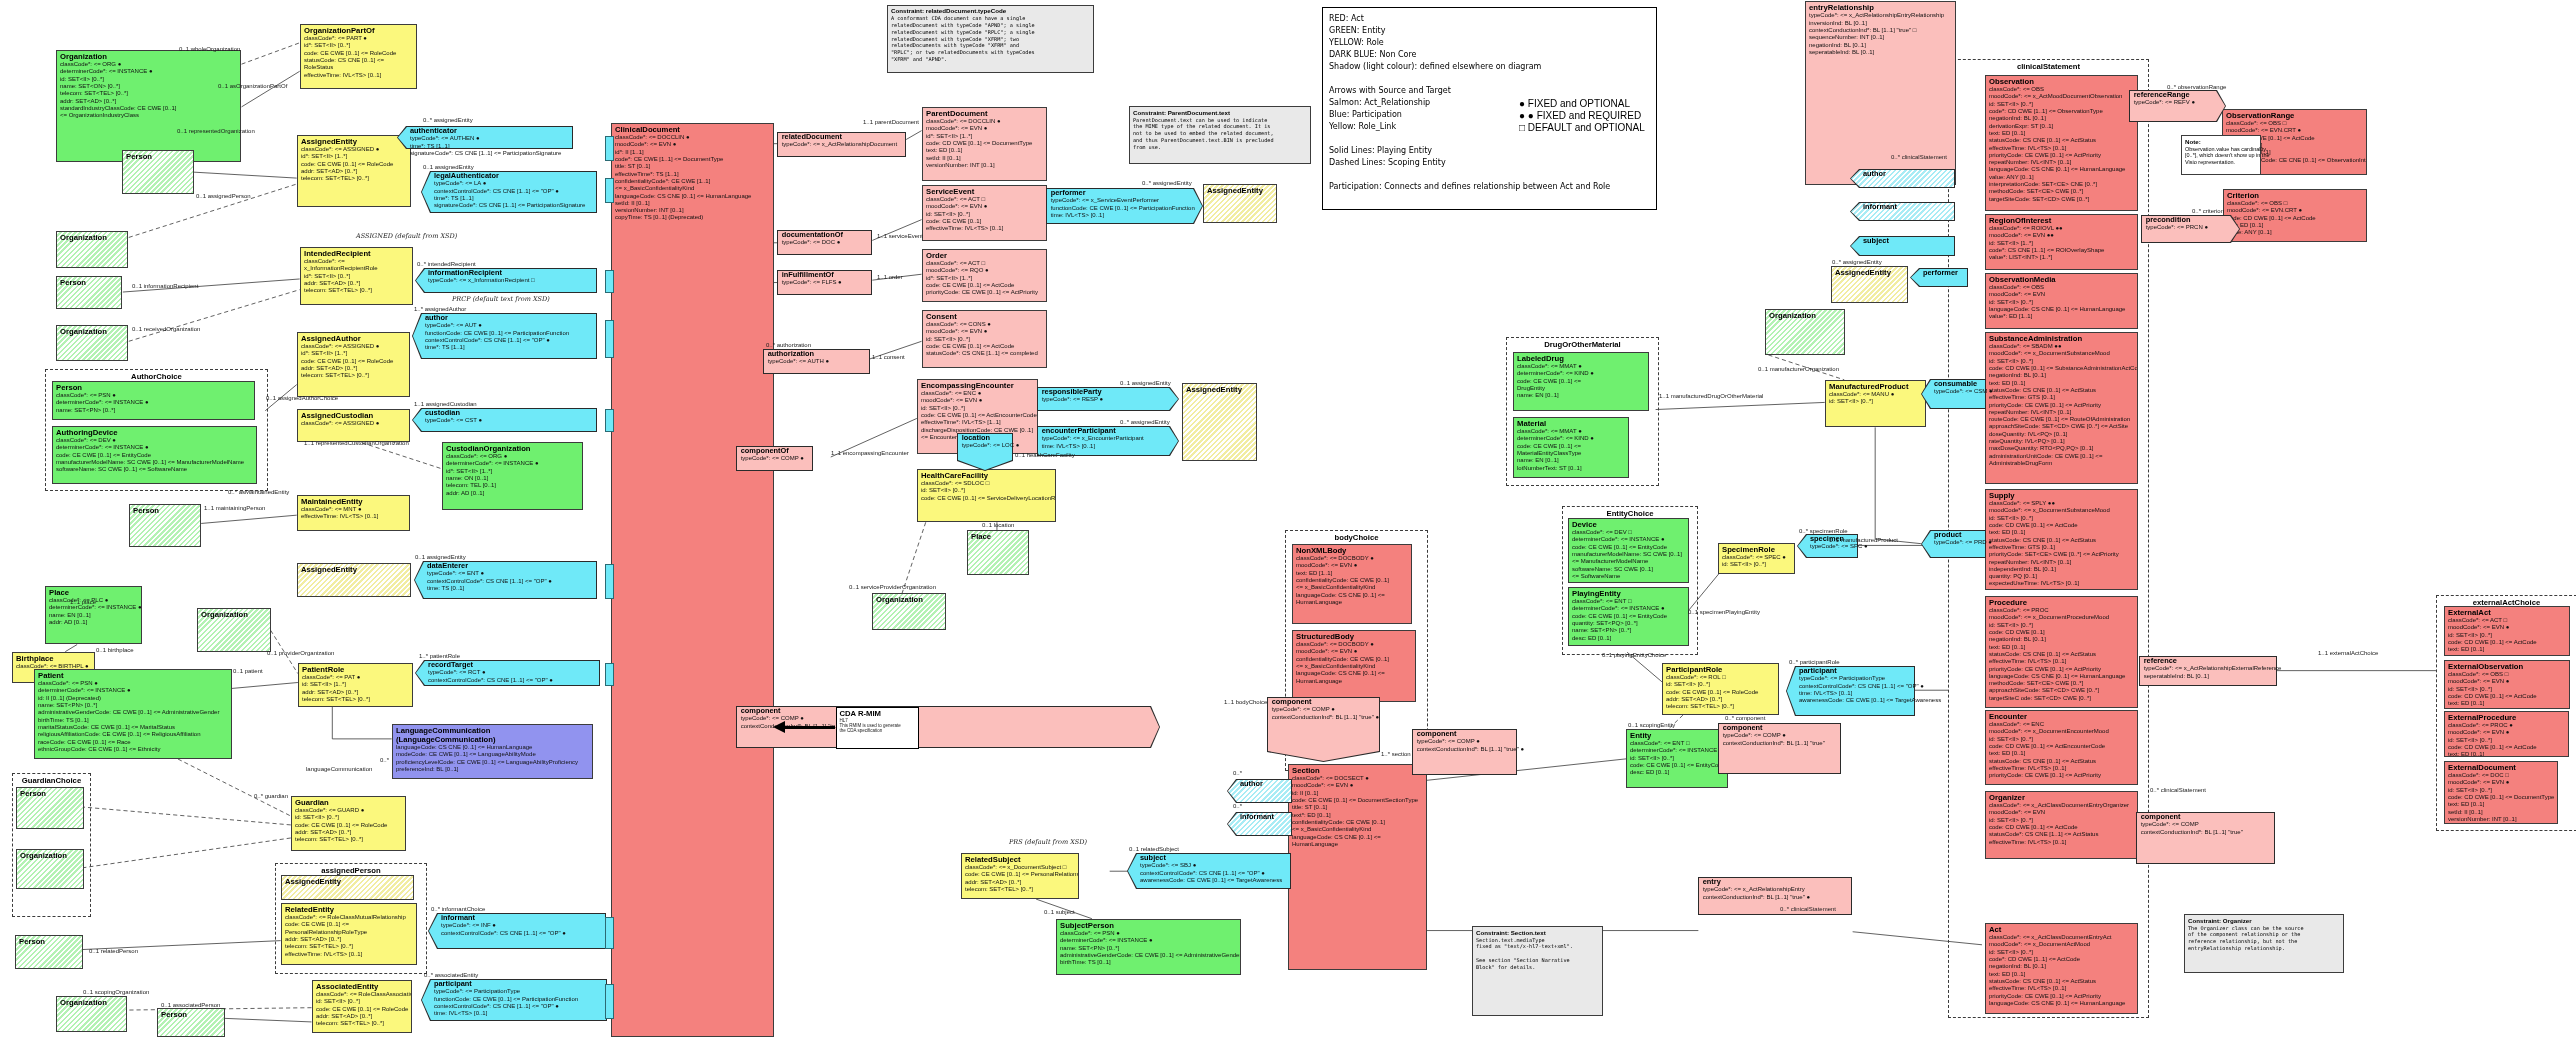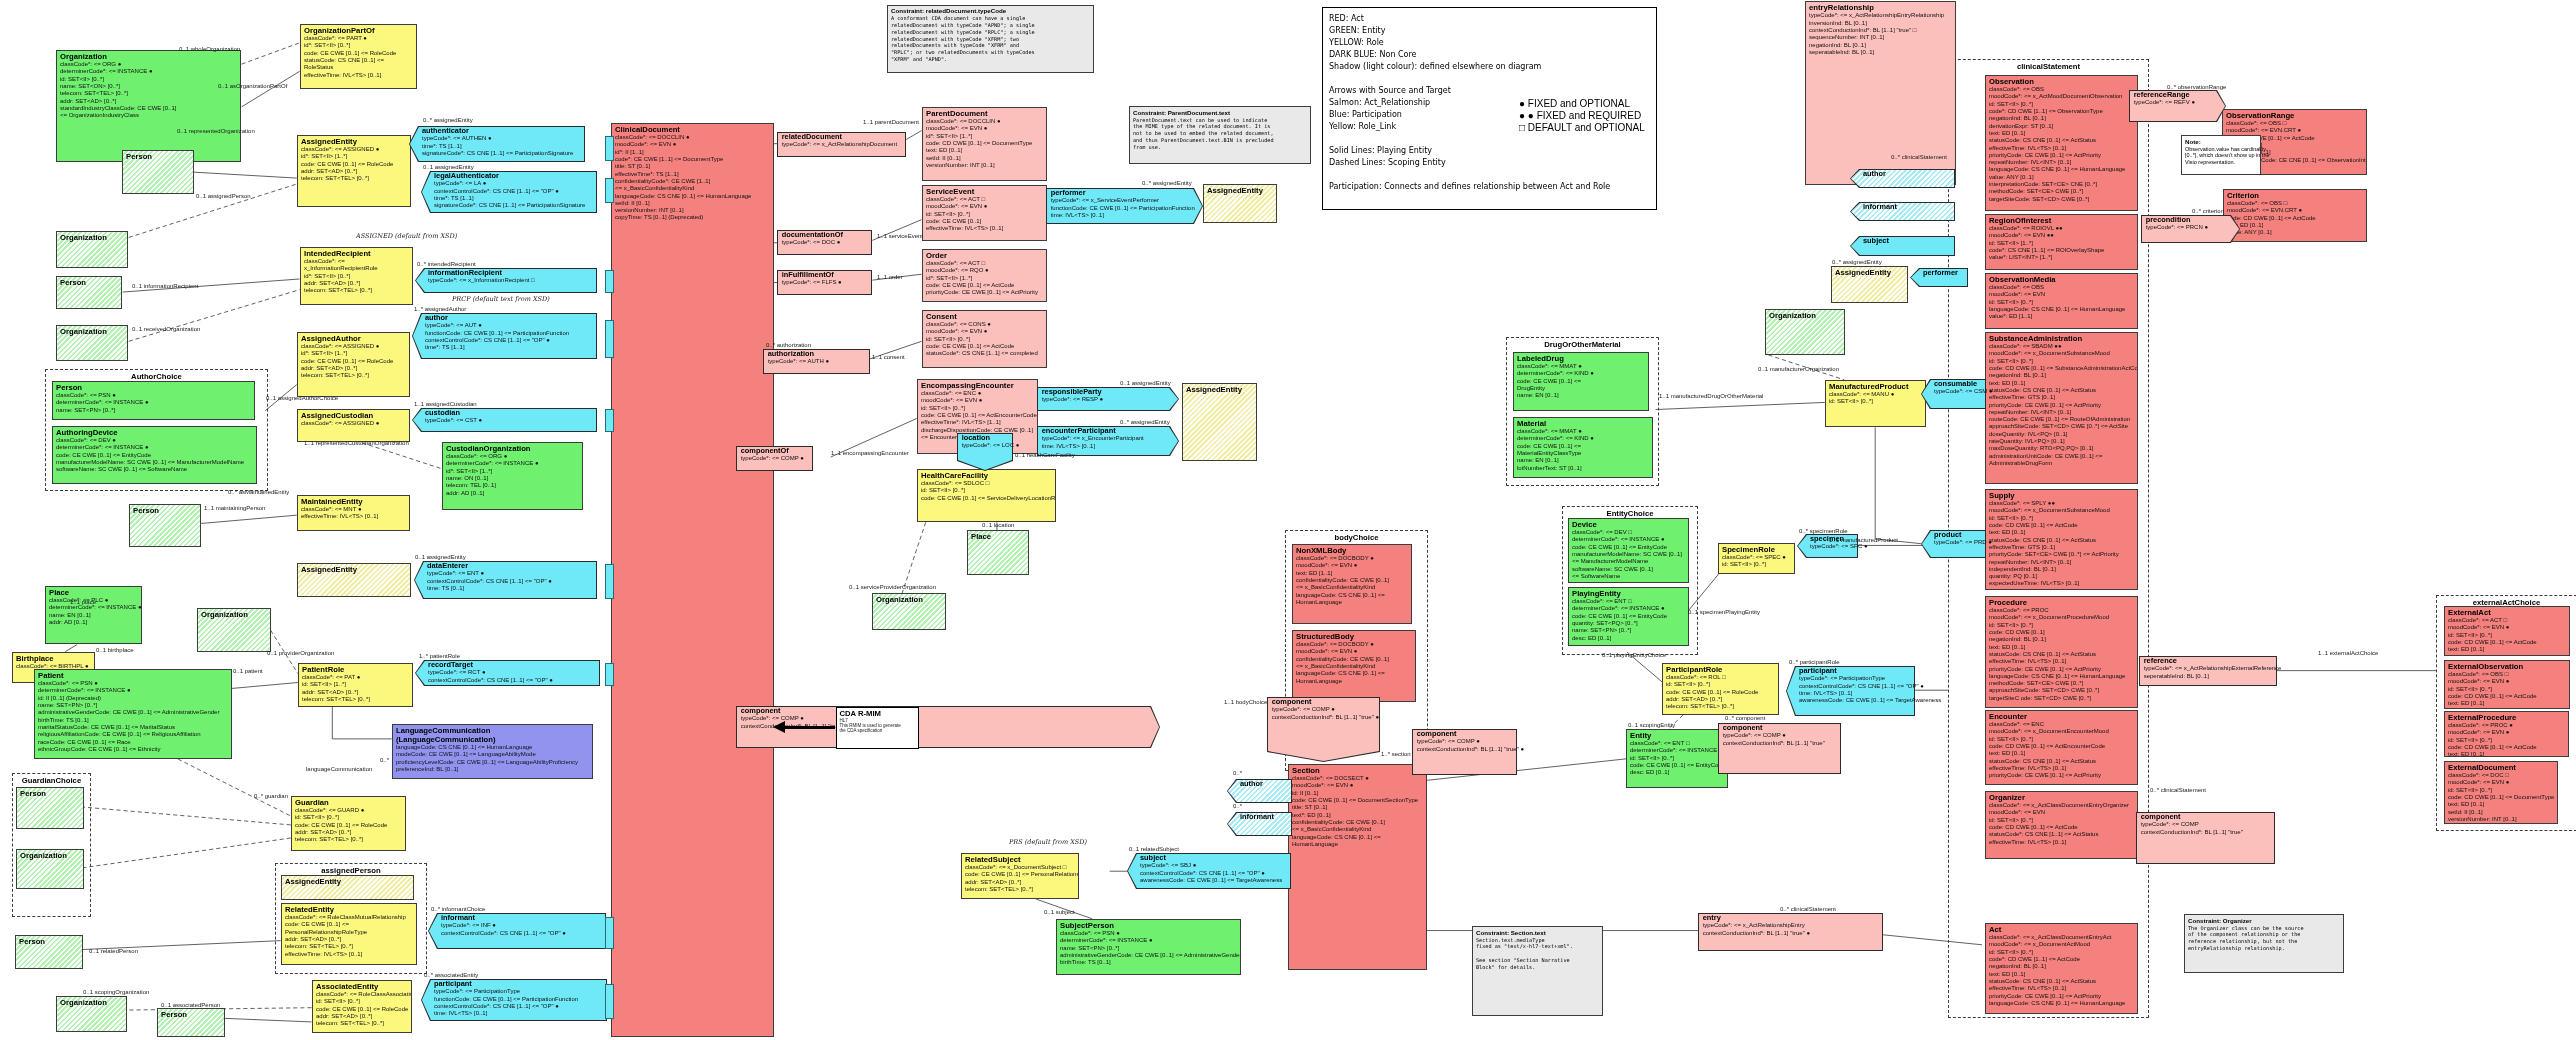--- a/index.html
+++ b/index.html
@@ -619,21 +619,21 @@
       <div class="ba">versionNumber: INT [0..1]</div>
     </div>
     <div class="box k-ent" style="left: 1513px; top: 352px; width: 136px; height: 59px;">
       <div class="bt">LabeledDrug</div>
       <div class="ba">classCode*: &lt;= MMAT ●</div>
       <div class="ba">determinerCode*: &lt;= KIND ●</div>
       <div class="ba">code: CE CWE [0..1] &lt;=</div>
       <div class="ba">DrugEntity</div>
       <div class="ba">name: EN [0..1]</div>
     </div>
-    <div class="box k-ent" style="left: 1513px; top: 417px; width: 140px; height: 61px;">
+    <div class="box k-ent" style="left: 1513px; top: 417px; width: 116px; height: 61px;">
       <div class="bt">Material</div>
       <div class="ba">classCode*: &lt;= MMAT ●</div>
       <div class="ba">determinerCode*: &lt;= KIND ●</div>
       <div class="ba">code: CE CWE [0..1] &lt;=</div>
       <div class="ba">MaterialEntityClassType</div>
       <div class="ba">name: EN [0..1]</div>
       <div class="ba">lotNumberText: ST [0..1]</div>
     </div>
     <div class="box k-role" style="left: 1825px; top: 380px; width: 101px; height: 47px;">
       <div class="bt">ManufacturedProduct</div>
@@ -679,21 +679,21 @@
       <div class="bt">Entity</div>
       <div class="ba">classCode*: &lt;= ENT □</div>
       <div class="ba">determinerCode*: &lt;= INSTANCE ●</div>
       <div class="ba">id: SET&lt;II&gt; [0..*]</div>
       <div class="ba">code: CE CWE [0..1] &lt;= EntityCode</div>
       <div class="ba">desc: ED [0..1]</div>
     </div>
     <div class="box h-role" style="left: 1831px; top: 266px; width: 77px; height: 37px;">
       <div class="bt">AssignedEntity</div>
     </div>
-    <div class="arrow d-left" style="left: 409px; top: 126px; width: 176px; height: 36px;">
+    <div class="arrow d-left" style="left: 397px; top: 126px; width: 176px; height: 23px;">
       <div class="sh p-left"></div>
       <div class="in p-left a-part"></div>
       <div class="ct">
         <div class="bt">authenticator</div>
         <div class="ba">typeCode*: &lt;= AUTHEN ●</div>
         <div class="ba">time*: TS [1..1]</div>
         <div class="ba">signatureCode*: CS CNE [1..1] &lt;= ParticipationSignature</div>
       </div>
     </div>
     <div class="arrow d-left" style="left: 421px; top: 171px; width: 176px; height: 42px;">
@@ -901,21 +901,21 @@
     <div class="arrow d-left" style="left: 1127px; top: 853px; width: 164px; height: 36px;">
       <div class="sh p-left"></div>
       <div class="in p-left a-part"></div>
       <div class="ct">
         <div class="bt">subject</div>
         <div class="ba">typeCode*: &lt;= SBJ ●</div>
         <div class="ba">contextControlCode*: CS CNE [1..1] &lt;= "OP" ●</div>
         <div class="ba">awarenessCode: CE CWE [0..1] &lt;= TargetAwareness</div>
       </div>
     </div>
-    <div class="arrow d-none" style="left: 1698px; top: 913px; width: 154px; height: 38px; padding-left: 31px;">
+    <div class="arrow d-none" style="left: 1698px; top: 877px; width: 154px; height: 38px;">
       <div class="sh p-none"></div>
       <div class="in p-none a-rel"></div>
       <div class="ct">
         <div class="bt">entry</div>
         <div class="ba">typeCode*: &lt;= x_ActRelationshipEntry</div>
         <div class="ba">contextConductionInd*: BL [1..1] "true" ●</div>
       </div>
     </div>
     <div class="arrow d-left" style="left: 1850px; top: 169px; width: 105px; height: 19px;">
       <div class="sh p-left"></div>

